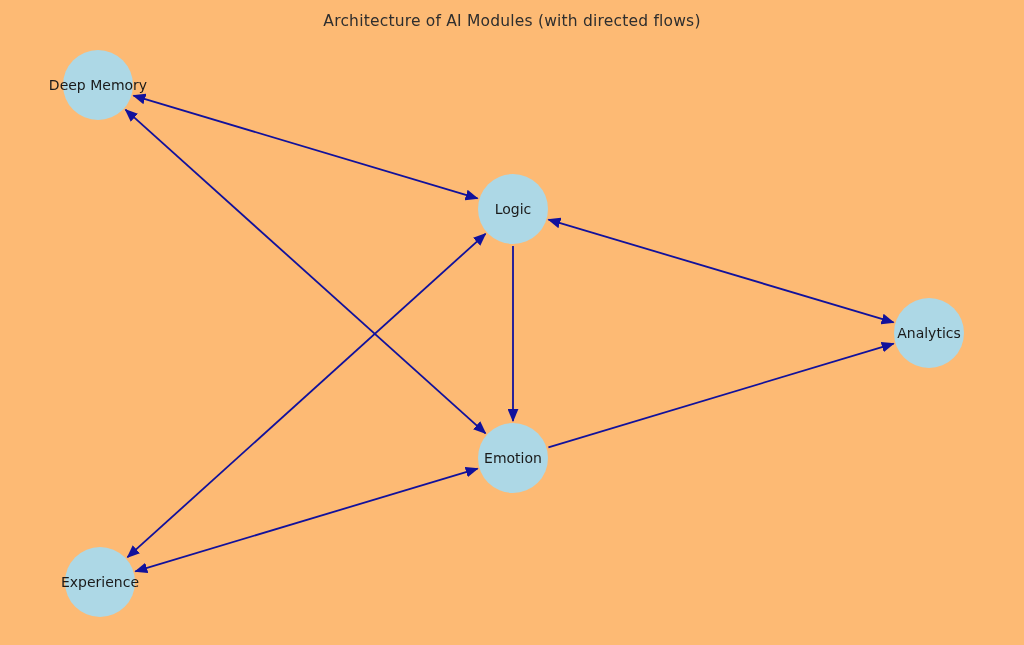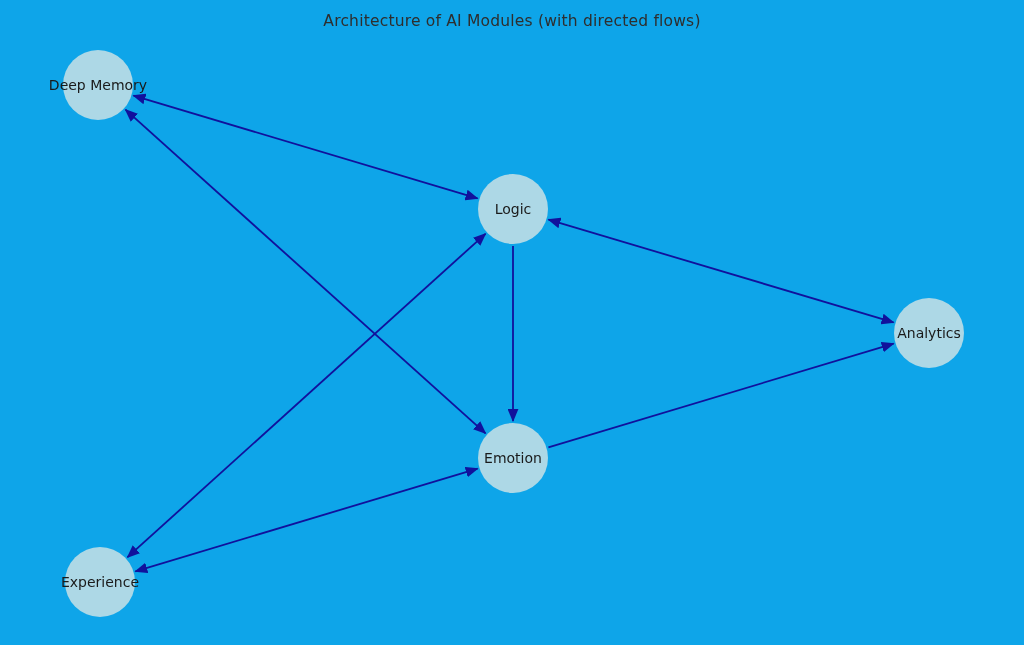--- a/index.html
+++ b/index.html
@@ -5,21 +5,21 @@
   html, body {
     margin: 0;
     padding: 0;
     background: #ffffff;
     font-family: "DejaVu Sans", "Liberation Sans", sans-serif;
   }
   .figure {
     position: relative;
     width: 1024px;
     height: 645px;
-    background: #0ea5e9;
+    background: #fdba74;
     overflow: hidden;
   }
   .figure-title {
     position: absolute;
     top: 12px;
     left: 0;
     width: 100%;
     text-align: center;
     font-size: 15.5px;
     color: #2e2e2e;

